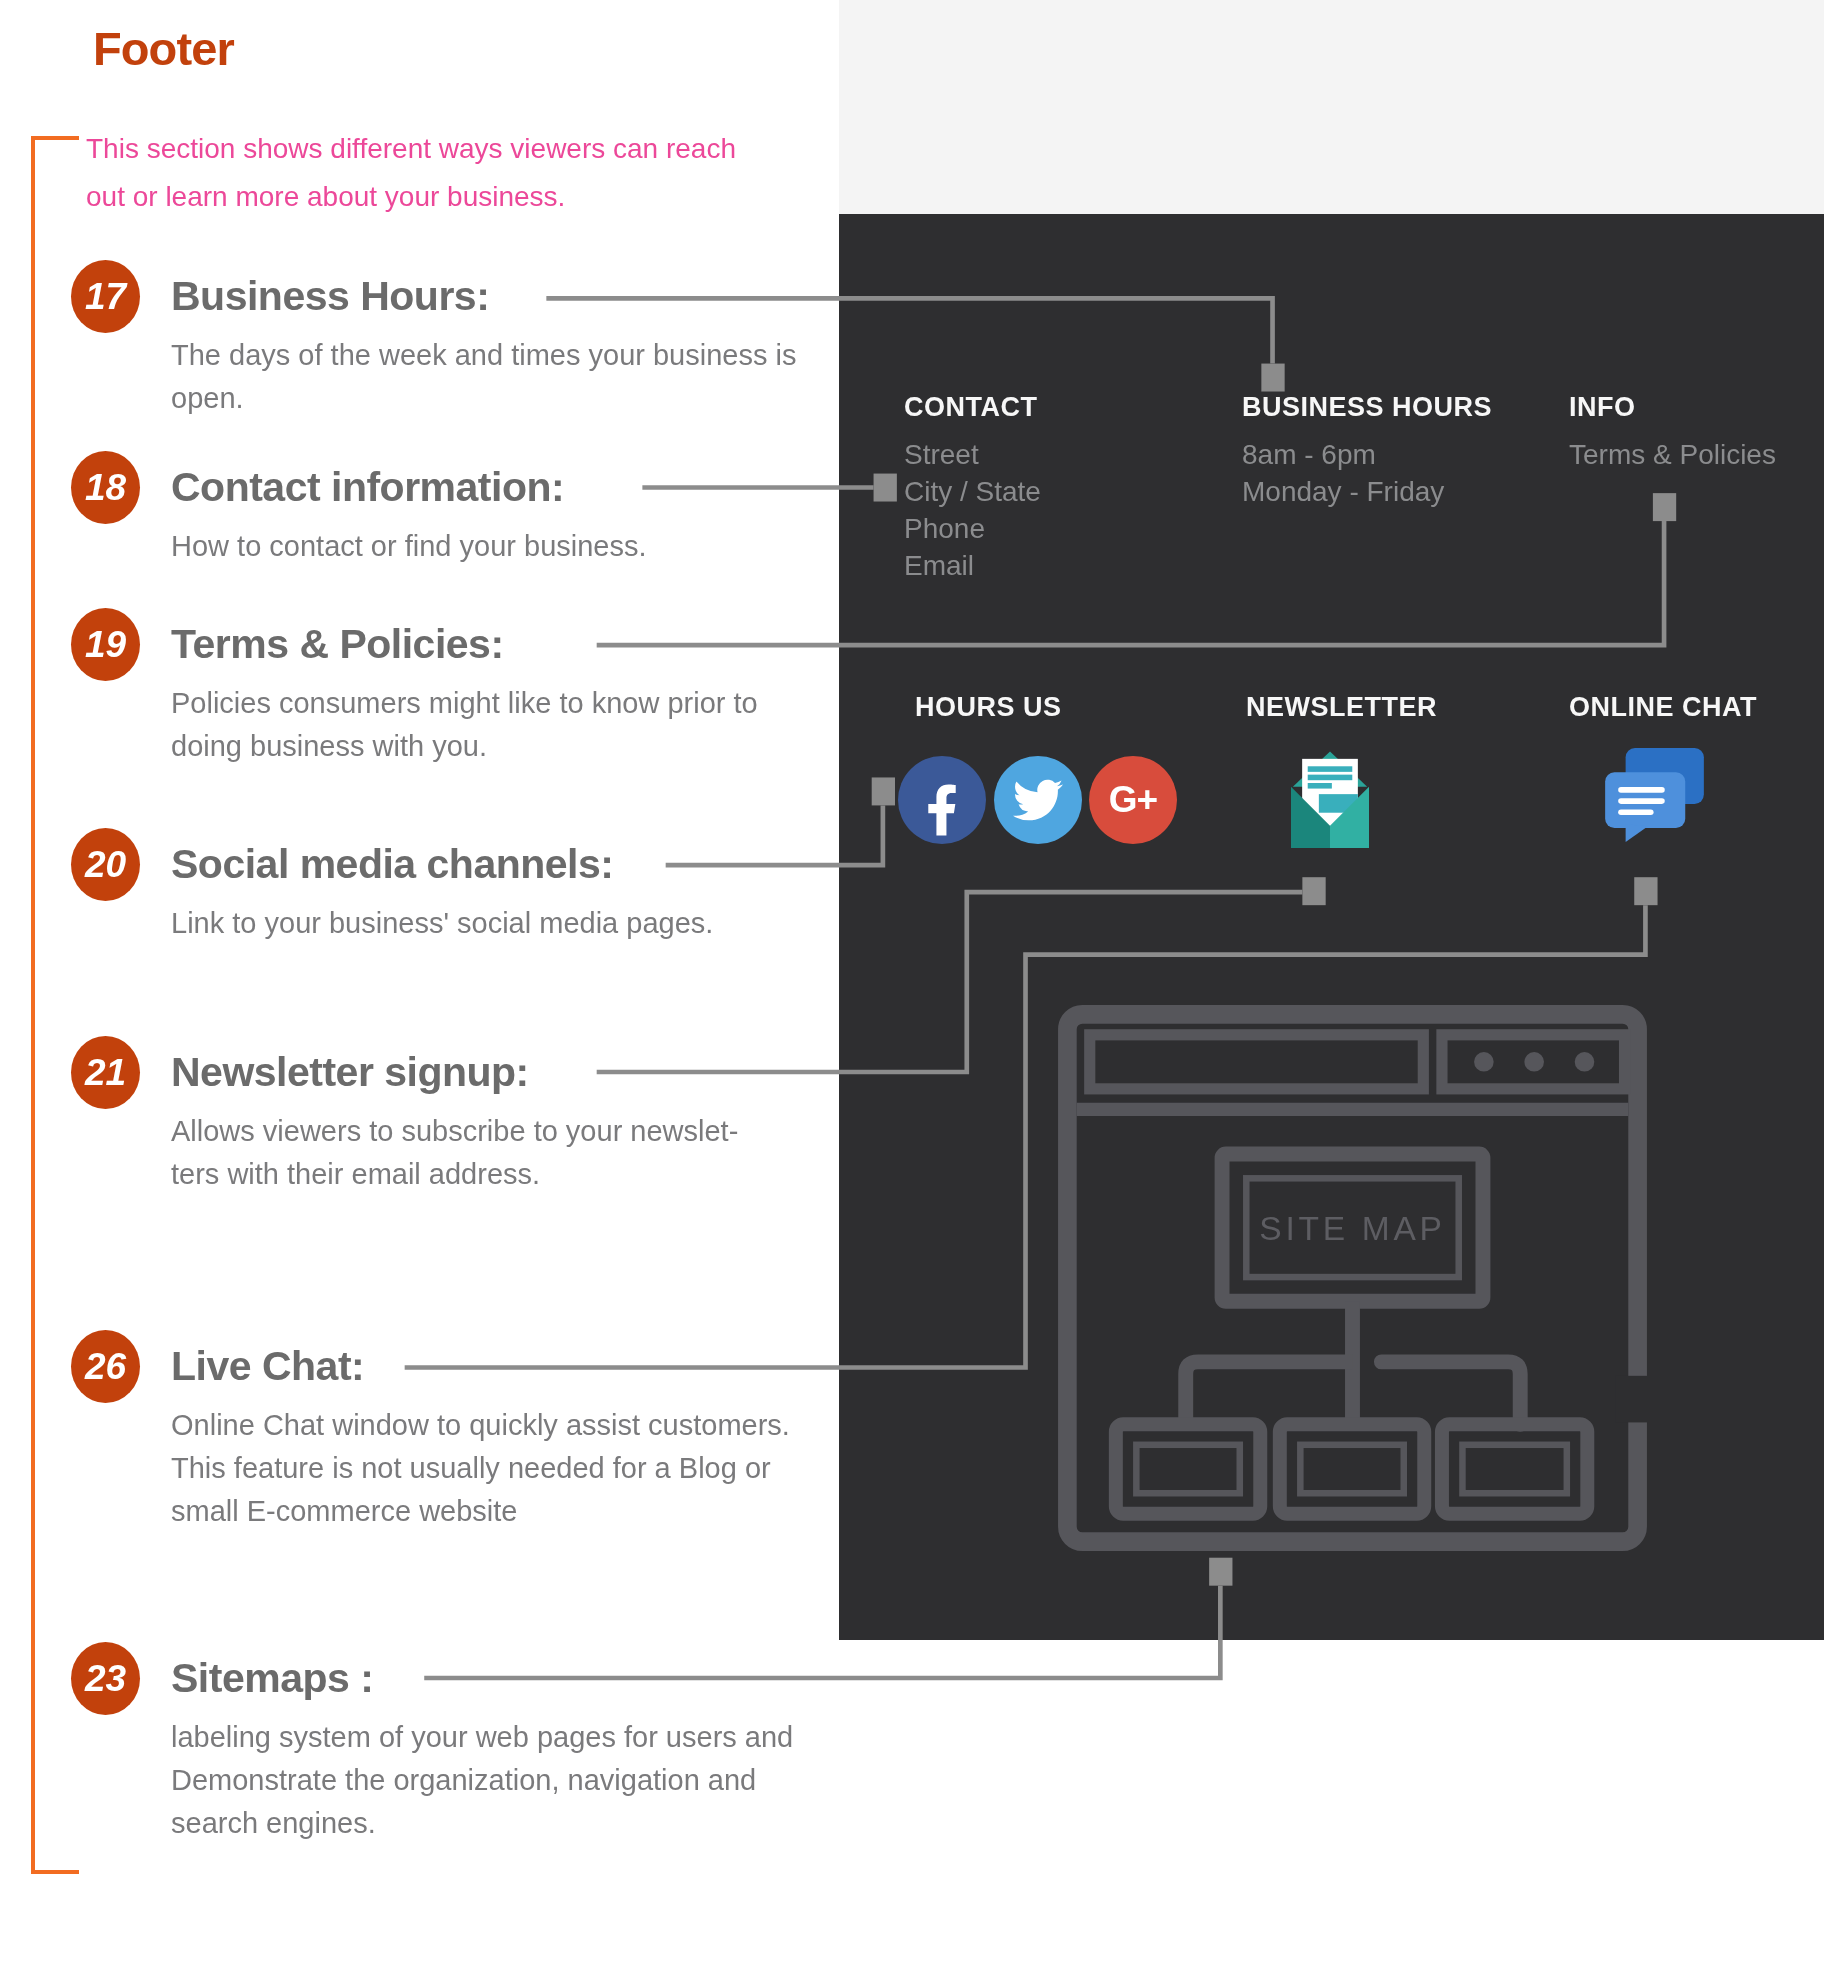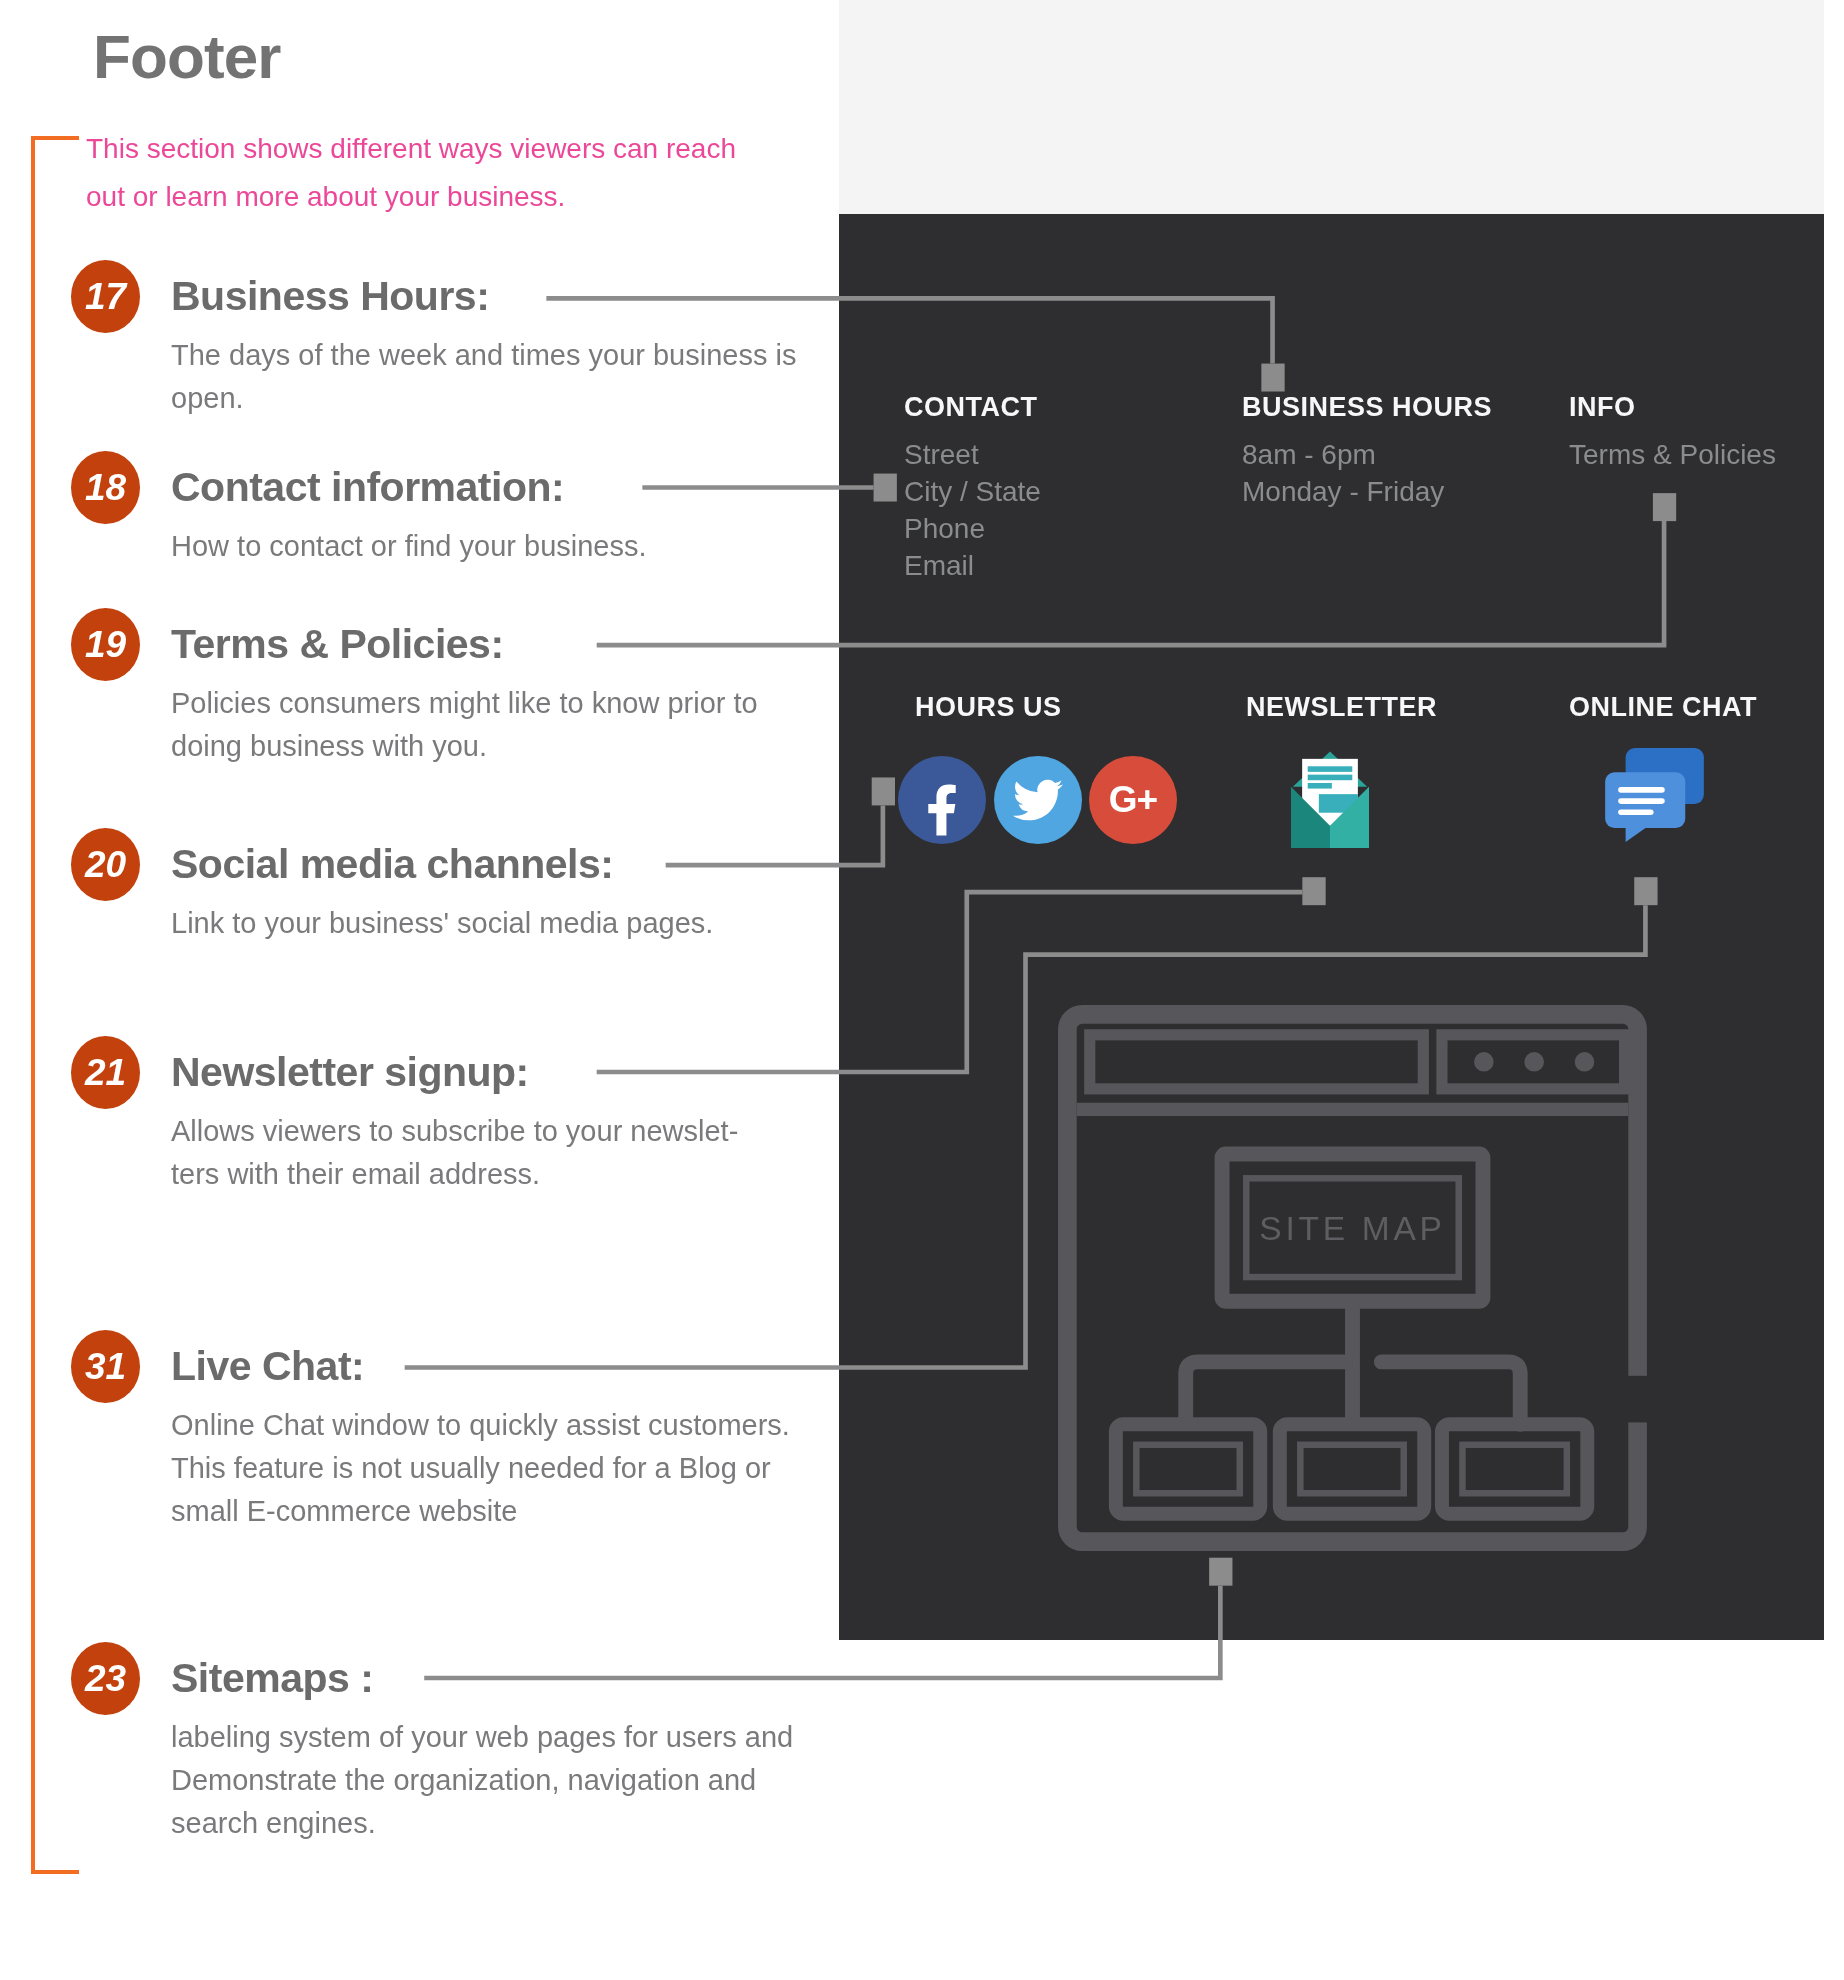--- a/index.html
+++ b/index.html
@@ -2,21 +2,21 @@
 <html style="font-size:15px"><head>
 <meta charset="utf-8">
 <style>
   html,body{margin:0;padding:0;background:#ffffff;}
   .canvas{position:relative;width:1845px;height:1980px;background:#ffffff;overflow:hidden;
           font-family:"Liberation Sans", sans-serif;}
   .abs{position:absolute;}
   .band{left:839px;top:0;width:985px;height:214px;background:#f4f4f4;}
   .panel{left:839px;top:214px;width:985px;height:1426px;background:#2e2e30;}
   .connectors{left:0;top:0;width:1845px;height:1980px;pointer-events:none;}
-  .page-title{left:93px;top:20.5px;font-size:62px;font-weight:bold;color:#737373;letter-spacing:-0.9px;}
+  .page-title{left:93px;top:20.5px;font-size:47px;font-weight:bold;color:#c2410c;letter-spacing:-0.9px;}
   .intro{left:86px;top:125px;width:746px;font-size:28px;line-height:48px;color:#ec4899;}
   .bracket{background:#f26c21;}
   .item{left:71px;width:764px;height:186px;}
   .badge{position:absolute;left:0;top:0;width:69px;height:73px;border-radius:50%;background:#c2410c;
          display:flex;align-items:center;justify-content:center;color:#ffffff;font-size:37px;font-weight:bold;font-style:italic;}
   .item-heading{position:absolute;left:100px;top:12px;font-size:41px;line-height:48px;font-weight:bold;
                 color:#6b6b6b;letter-spacing:-0.5px;white-space:nowrap;}
   .item-desc{position:absolute;left:100px;top:74px;font-size:29px;line-height:43px;color:#7a7a7c;white-space:nowrap;}
   .col-heading{font-size:27px;font-weight:bold;color:#f7f7f7;letter-spacing:0.5px;white-space:nowrap;}
   .col-items{margin-top:13px;font-size:28px;line-height:37px;color:#8b8c8e;white-space:nowrap;}
@@ -100,21 +100,21 @@
   <div class="abs item" style="top:1036px;">
     <div class="badge">21</div>
     <div class="item-heading">Newsletter signup:</div>
     <div class="item-desc">
       <div>Allows viewers to subscribe to your newslet-</div>
       <div>ters with their email address.</div>
     </div>
   </div>
 
   <div class="abs item" style="top:1330px;">
-    <div class="badge">31</div>
+    <div class="badge">26</div>
     <div class="item-heading">Live Chat:</div>
     <div class="item-desc">
       <div>Online Chat window to quickly assist customers.</div>
       <div>This feature is not usually needed for a Blog or</div>
       <div>small E-commerce website</div>
     </div>
   </div>
 
   <div class="abs item" style="top:1642px;">
     <div class="badge">23</div>

